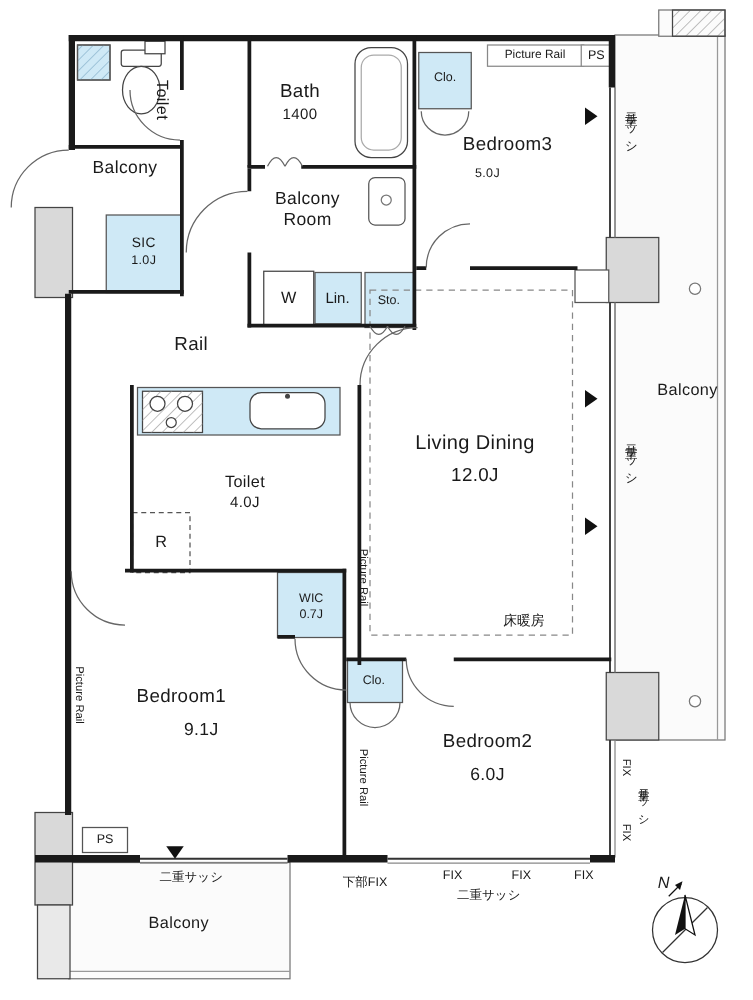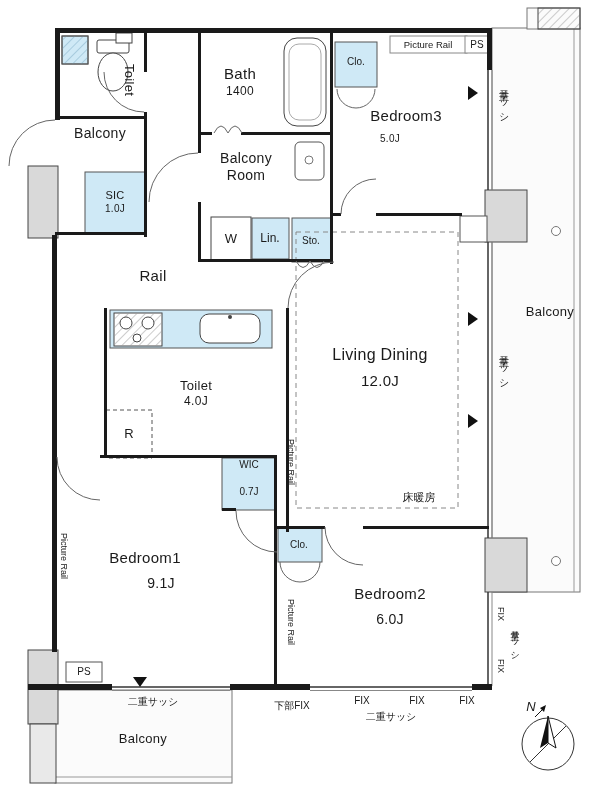--- a/index.html
+++ b/index.html
@@ -181,21 +181,21 @@
   <div class="lbl v sm" style="left:504px;top:100px;font-size:10px">二重サッシ</div>
   <div class="lbl" style="left:550px;top:312px;font-size:13px">Balcony</div>
   <div class="lbl" style="left:153px;top:276px;font-size:15px">Rail</div>
   <div class="lbl" style="left:196px;top:386px;font-size:13px">Toilet</div>
   <div class="lbl" style="left:196px;top:402px;font-size:12px">4.0J</div>
   <div class="lbl" style="left:129px;top:434px;font-size:13px">R</div>
   <div class="lbl" style="left:380px;top:355px;font-size:16px">Living Dining</div>
   <div class="lbl" style="left:380px;top:381px;font-size:15px">12.0J</div>
   <div class="lbl sm" style="left:419px;top:497px;font-size:11px">床暖房</div>
   <div class="lbl v sm" style="left:291px;top:462px;font-size:9px">Picture Rail</div>
-  <div class="lbl sm" style="left:249px;top:465px;font-size:10px">WIC</div>
+  <div class="lbl sm" style="left:249px;top:479px;font-size:10px">WIC</div>
   <div class="lbl sm" style="left:249px;top:492px;font-size:10px">0.7J</div>
   <div class="lbl" style="left:145px;top:558px;font-size:15px">Bedroom1</div>
   <div class="lbl" style="left:161px;top:584px;font-size:14px">9.1J</div>
   <div class="lbl v sm" style="left:64px;top:556px;font-size:9px">Picture Rail</div>
   <div class="lbl sm" style="left:84px;top:672px;font-size:10px">PS</div>
   <div class="lbl sm" style="left:153px;top:702px;font-size:10px">二重サッシ</div>
   <div class="lbl" style="left:143px;top:739px;font-size:13px">Balcony</div>
   <div class="lbl sm" style="left:299px;top:545px;font-size:10px">Clo.</div>
   <div class="lbl" style="left:390px;top:594px;font-size:15px">Bedroom2</div>
   <div class="lbl" style="left:390px;top:620px;font-size:14px">6.0J</div>

